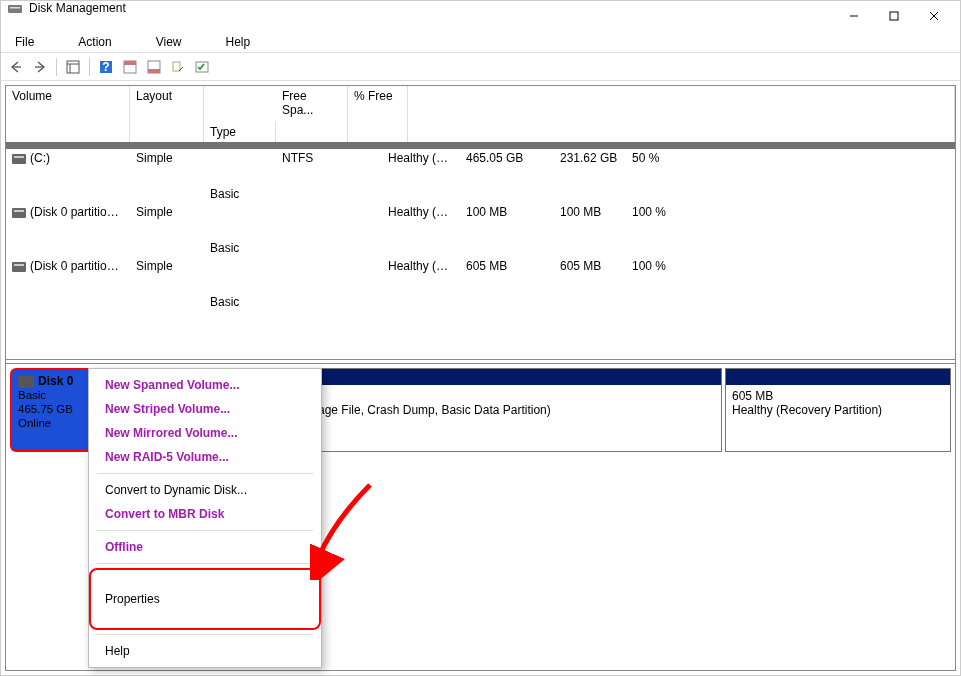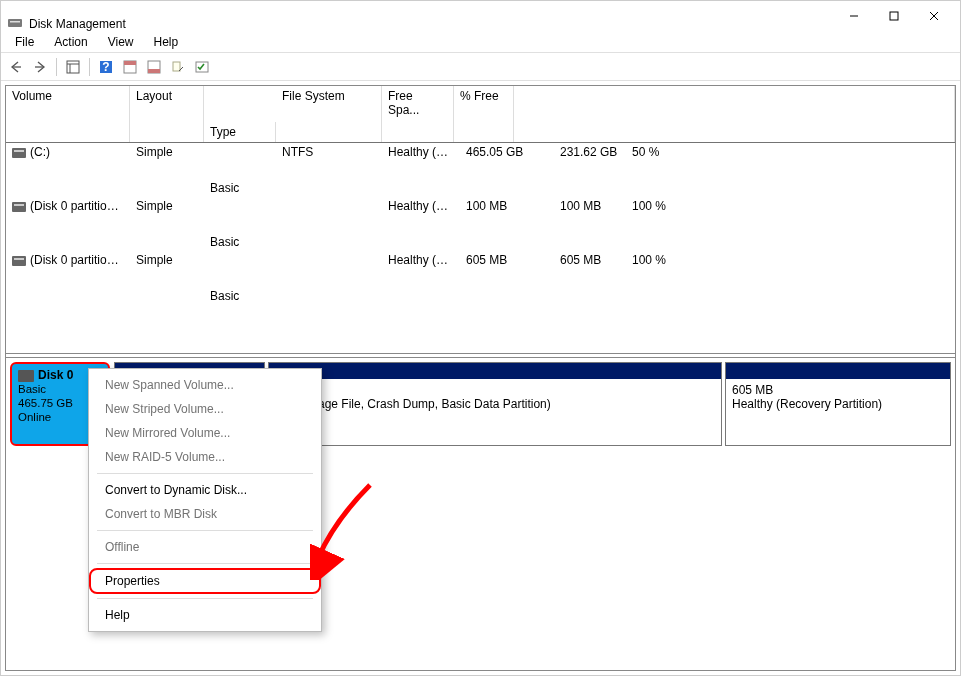--- a/index.html
+++ b/index.html
@@ -1,40 +1,40 @@
 <!DOCTYPE html>
 <html><head>
 <meta charset="utf-8">
 <style>
 * { box-sizing: border-box; margin: 0; padding: 0; font-family: "Segoe UI", Tahoma, sans-serif; font-size: 12px; }
 body { background: #fff; width: 961px; height: 676px; overflow: hidden; display: flex; flex-direction: column; border: 1px solid #ccc; }
 
 
-.titlebar { height: 30px; display: flex; align-items: flex-end; padding: 0 6px; }
+.titlebar { height: 30px; display: flex; align-items: flex-start; padding: 0 6px; }
 .titlebar .icon { width: 16px; height: 16px; margin-right: 6px; display: flex; align-items: center; justify-content: center; }
 .titlebar .title { flex: 1; font-size: 12px; }
 .winbtns { display: flex; }
 .winbtn { width: 40px; height: 30px; display: flex; align-items: center; justify-content: center; cursor: default; }
 .winbtn svg { width: 10px; height: 10px; }
 
 
-.menubar { height: 22px; display: flex; align-items: center; padding: 0 4px; border-bottom: 1px solid #e0e0e0; }
+.menubar { height: 22px; display: flex; align-items: center; padding: 0 4px; border-bottom: 1px solid #e0e0e0; gap: 24px; }
 .menubar span { padding: 2px 10px; cursor: default; }
 
 
 .toolbar { height: 28px; display: flex; align-items: center; padding: 2px 4px; border-bottom: 1px solid #e0e0e0; gap:2px;}
 .tbtn { width: 22px; height: 22px; display: flex; align-items: center; justify-content: center; border: 1px solid transparent; }
 .tsep { width: 1px; height: 18px; background: #ccc; margin: 0 3px; }
 
 
 .content { flex: 1; margin: 4px; border: 1px solid #888; display: flex; flex-direction: column; overflow: hidden; }
 
 
 .vollist { }
-.vhdr { display: flex; border-bottom: 1px solid #737373; background: #fff; }
+.vhdr { display: flex; border-bottom: 7px solid #737373; background: #fff; }
 .vhdr .col { border-right: 1px solid #ddd; padding: 3px 6px; font-size: 12px; background:#fff;}
 .vrow { display: flex; }
 .vrow .col { padding: 2px 6px; font-size: 12px; white-space: nowrap; overflow: hidden; text-overflow: ellipsis; }
 .col.volume { width: 124px; }
 .col.layout { width: 74px; }
 .col.type { width: 72px; margin-top: 36px; }
 .col.fs { width: 106px; }
 .col.status { width: 78px; }
 .col.capacity { width: 94px; }
 .col.freespace { width: 72px; }
@@ -43,41 +43,41 @@
 .diskicon-sm::after{content:"";position:absolute;top:2px;left:2px;width:10px;height:2px;background:#ccc;}
 
 .vollist-body { height: 210px; overflow: auto; }
 
 
 .splitter { height: 5px; background: #fff; border-top:1px solid #888; border-bottom:1px solid #888; cursor: row-resize; }
 
 
 .diskview { flex:1; overflow:auto; padding: 4px; position:relative;}
 .diskrow { display:flex; height:84px; margin-bottom:4px; }
-.diskhdr { width:100px; border:2px solid red; border-radius:6px; padding:4px 6px; background:#0ea5e9; position:relative;}
+.diskhdr { width:100px; border:2px solid red; border-radius:6px; padding:4px 6px; background:#1d4ed8; position:relative;}
 .diskhdr .dicon{display:inline-block;width:16px;height:12px;background:#555;border-radius:1px;margin-right:4px;vertical-align:middle;}
 .diskhdr .dname{font-weight:bold;}
 .diskhdr div{font-size:11.5px;line-height:14px;}
 .parts { flex:1; display:flex; margin-left:4px; gap:3px;}
 .part { border:1px solid #777; display:flex; flex-direction:column; }
 .partbar { height:16px; background:#001a66; }
 .partbody { flex:1; padding:4px 6px; font-size:11.5px; line-height:14px; overflow:hidden;}
 
 
 .legend { height:26px; border-top:1px solid #888; display:flex; align-items:center; padding:0 8px; gap:14px;}
 .legend .sw { width:11px; height:11px; display:inline-block; margin-right:4px; vertical-align:middle; border:1px solid #333;}
 .legend span{font-size:12px;}
 
 
 .ctxmenu { position:absolute; left:88px; top:368px; width:234px; background:#fff; border:1px solid #bbb; box-shadow:3px 3px 8px rgba(0,0,0,.25); padding:4px 0; z-index:50;}
 .ctxitem { padding:5px 16px; font-size:12px; }
 .ctxitem.enabled { color:#000; cursor:default;}
-.ctxitem.disabled { color:#737373; }
+.ctxitem.disabled { color:#a21caf;font-weight:bold; }
 .ctxsep { height:1px; background:#ddd; margin:4px 8px;}
-.ctxitem.highlight { border:2px solid red; border-radius:8px; padding:4px 14px;}
+.ctxitem.highlight { border:2px solid red; border-radius:8px; padding:22px 14px;}
 
 
 .arrow { position:absolute; left:310px; top:480px; z-index:60; pointer-events:none;}
 </style>
 </head>
 <body>
 
 <div class="titlebar">
   <span class="icon">
     <svg viewBox="0 0 16 16">
@@ -167,21 +167,20 @@
     </div>
 </div>
 
 <div class="content">
 
   <div class="vollist">
     <div class="vhdr">
       <div class="col volume">Volume</div>
       <div class="col layout">Layout</div>
       <div class="col type">Type</div>
-      <div class="col fs">File System</div>
       <div class="col freespace">Free Spa...</div>
       <div class="col pctfree">% Free</div>
       <div class="col" style="flex:1"></div>
     </div>
     <div class="vollist-body">
       <div class="vrow">
         <div class="col volume"><span class="diskicon-sm"></span><span>(C:)</span></div>
         <div class="col layout">Simple</div>
         <div class="col type">Basic</div>
         <div class="col fs">NTFS</div>

